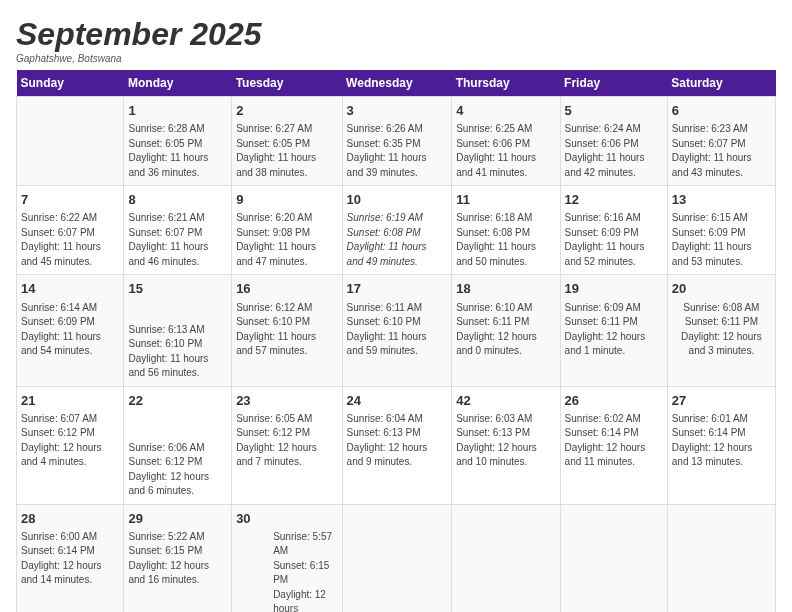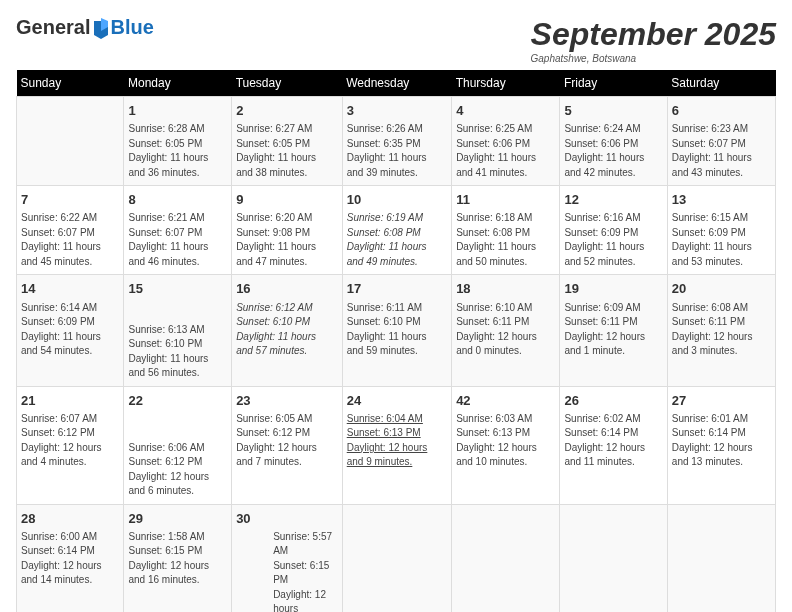--- a/index.html
+++ b/index.html
@@ -52,26 +52,26 @@
     .location {
       font-size: 10px;
       color: #555;
     }
     table {
       width: 100%;
       border-collapse: collapse;
       font-size: 10.5px;
     }
     thead tr th {
-      background-color: #000000;
+      background-color: #4c1d95;
       color: #fff;
       padding: 6px 4px;
       text-align: left;
       font-size: 12px;
-      font-weight: normal;
+      font-weight: bold;
     }
     tbody tr td {
       vertical-align: top;
       padding: 5px 4px;
       border: 1px solid #ddd;
       width: 113px;
       min-height: 70px;
       color: #333;
       line-height: 1.4;
     }
@@ -90,30 +90,20 @@
     .cell-content {
       font-size: 10px;
       color: #444;
       line-height: 1.45;
     }
   </style>
 </head>
 <body>
 
 <div class="header">
-  <div class="logo">
-    <div class="logo-text">
-      <span class="logo-general">General</span>
-      <svg class="logo-icon" viewBox="0 0 18 22" xmlns="http://www.w3.org/2000/svg">
-        <polygon points="2,4 16,4 16,18 9,22 2,18" fill="#1a6fba"></polygon>
-        <polygon points="9,1 16,4 16,10 9,14" fill="#4da6ff"></polygon>
-      </svg>
-      <span class="logo-blue">Blue</span>
-    </div>
-  </div>
   <div class="title-block">
     <div class="month-title">September 2025</div>
     <div class="location">Gaphatshwe, Botswana</div>
   </div>
 </div>
 
 <table>
   <thead>
     <tr>
     <th>Sunday</th>
@@ -232,21 +222,21 @@
         </td>
         <td>
           <span class="day-num">15</span>
           <div class="cell-content" style="white-space: pre-wrap; margin-top: 24px;">Sunrise: 6:13 AM
 Sunset: 6:10 PM
 Daylight: 11 hours
 and 56 minutes.</div>
         </td>
         <td>
           <span class="day-num">16</span>
-          <div class="cell-content" style="white-space: pre-wrap; font-style: italic;">Sunrise: 6:12 AM
+          <div class="cell-content" style="white-space: pre-wrap;">Sunrise: 6:12 AM
 Sunset: 6:10 PM
 Daylight: 11 hours
 and 57 minutes.</div>
         </td>
         <td>
           <span class="day-num">17</span>
           <div class="cell-content" style="white-space: pre-wrap;">Sunrise: 6:11 AM
 Sunset: 6:10 PM
 Daylight: 11 hours
 and 59 minutes.</div>
@@ -260,21 +250,21 @@
         </td>
         <td>
           <span class="day-num">19</span>
           <div class="cell-content" style="white-space: pre-wrap;">Sunrise: 6:09 AM
 Sunset: 6:11 PM
 Daylight: 12 hours
 and 1 minute.</div>
         </td>
         <td>
           <span class="day-num">20</span>
-          <div class="cell-content" style="white-space: pre-wrap;">Sunrise: 6:08 AM
+          <div class="cell-content" style="white-space: pre-wrap; text-align: center;">Sunrise: 6:08 AM
 Sunset: 6:11 PM
 Daylight: 12 hours
 and 3 minutes.</div>
         </td>
       </tr>
       <tr>
         <td>
           <span class="day-num">21</span>
           <div class="cell-content" style="white-space: pre-wrap;">Sunrise: 6:07 AM
 Sunset: 6:12 PM
@@ -290,21 +280,21 @@
         </td>
         <td>
           <span class="day-num">23</span>
           <div class="cell-content" style="white-space: pre-wrap;">Sunrise: 6:05 AM
 Sunset: 6:12 PM
 Daylight: 12 hours
 and 7 minutes.</div>
         </td>
         <td>
           <span class="day-num">24</span>
-          <div class="cell-content" style="white-space: pre-wrap; text-decoration: underline;">Sunrise: 6:04 AM
+          <div class="cell-content" style="white-space: pre-wrap;">Sunrise: 6:04 AM
 Sunset: 6:13 PM
 Daylight: 12 hours
 and 9 minutes.</div>
         </td>
         <td>
           <span class="day-num">42</span>
           <div class="cell-content" style="white-space: pre-wrap;">Sunrise: 6:03 AM
 Sunset: 6:13 PM
 Daylight: 12 hours
 and 10 minutes.</div>
@@ -327,21 +317,21 @@
       <tr>
         <td>
           <span class="day-num">28</span>
           <div class="cell-content" style="white-space: pre-wrap;">Sunrise: 6:00 AM
 Sunset: 6:14 PM
 Daylight: 12 hours
 and 14 minutes.</div>
         </td>
         <td>
           <span class="day-num">29</span>
-          <div class="cell-content" style="white-space: pre-wrap;">Sunrise: 1:58 AM
+          <div class="cell-content" style="white-space: pre-wrap;">Sunrise: 5:22 AM
 Sunset: 6:15 PM
 Daylight: 12 hours
 and 16 minutes.</div>
         </td>
         <td>
           <span class="day-num">30</span>
           <div class="cell-content" style="white-space: pre-wrap; margin-left: 37px;">Sunrise: 5:57 AM
 Sunset: 6:15 PM
 Daylight: 12 hours
 and 17 minutes.</div>

